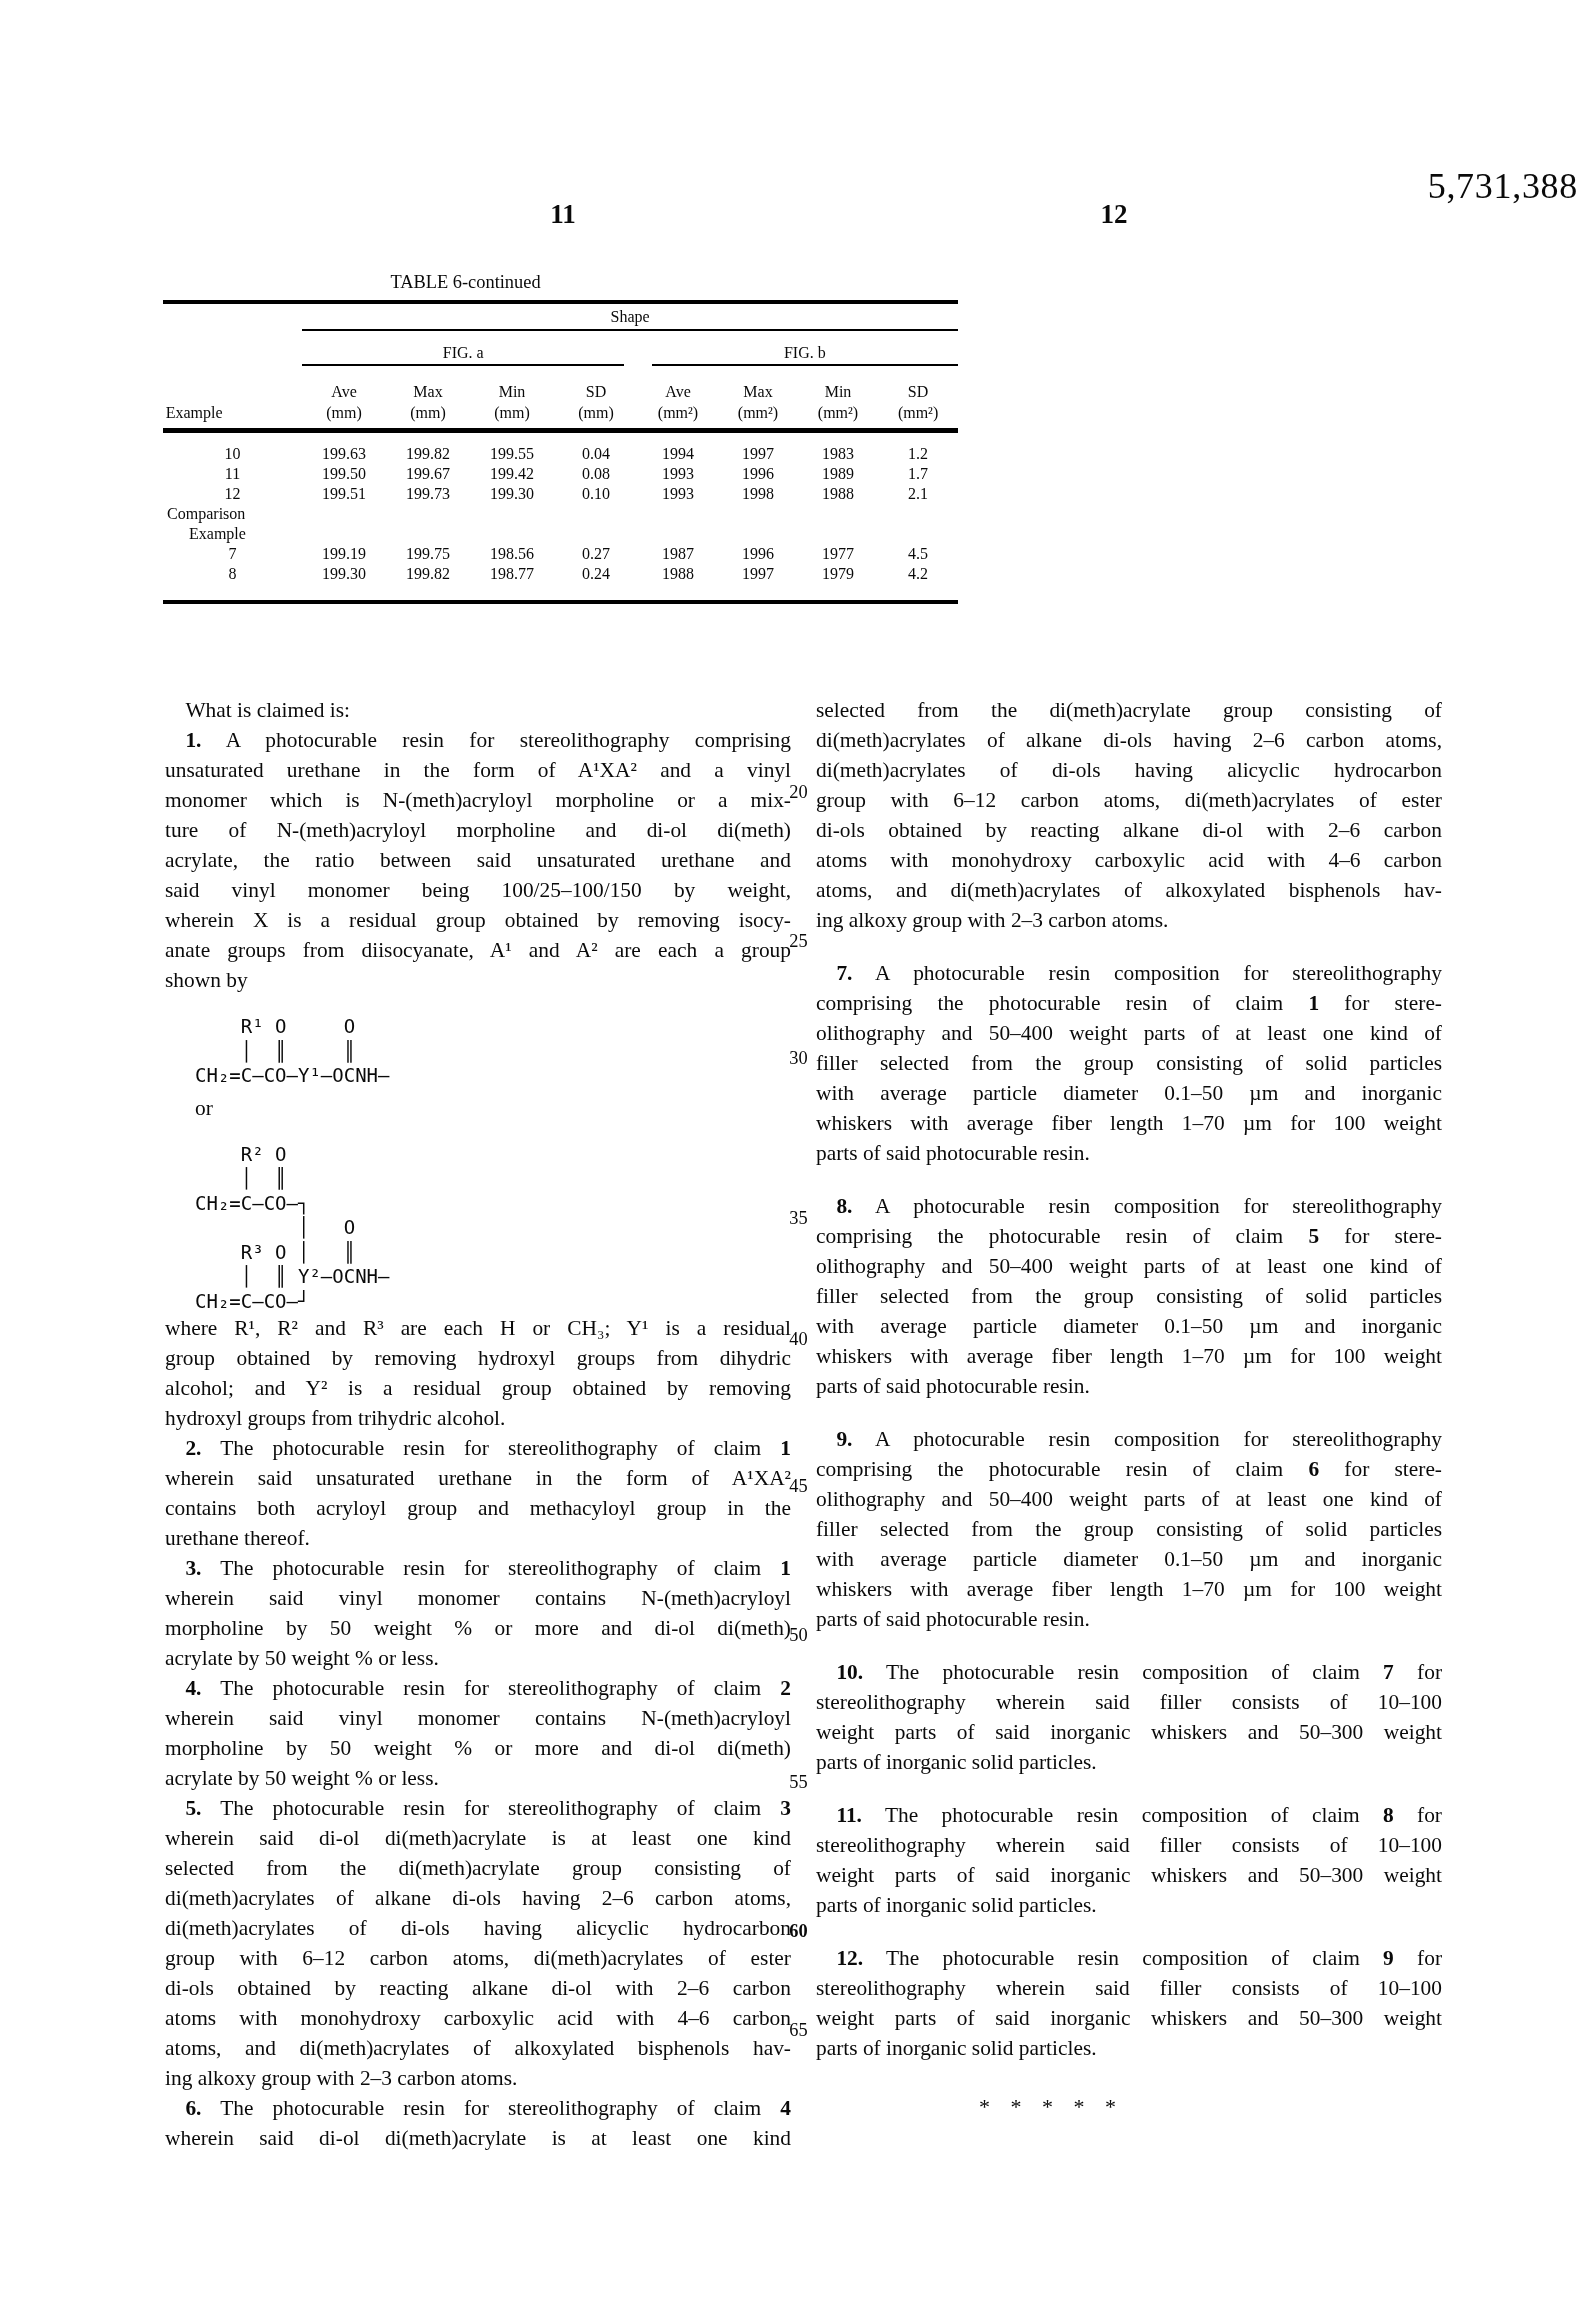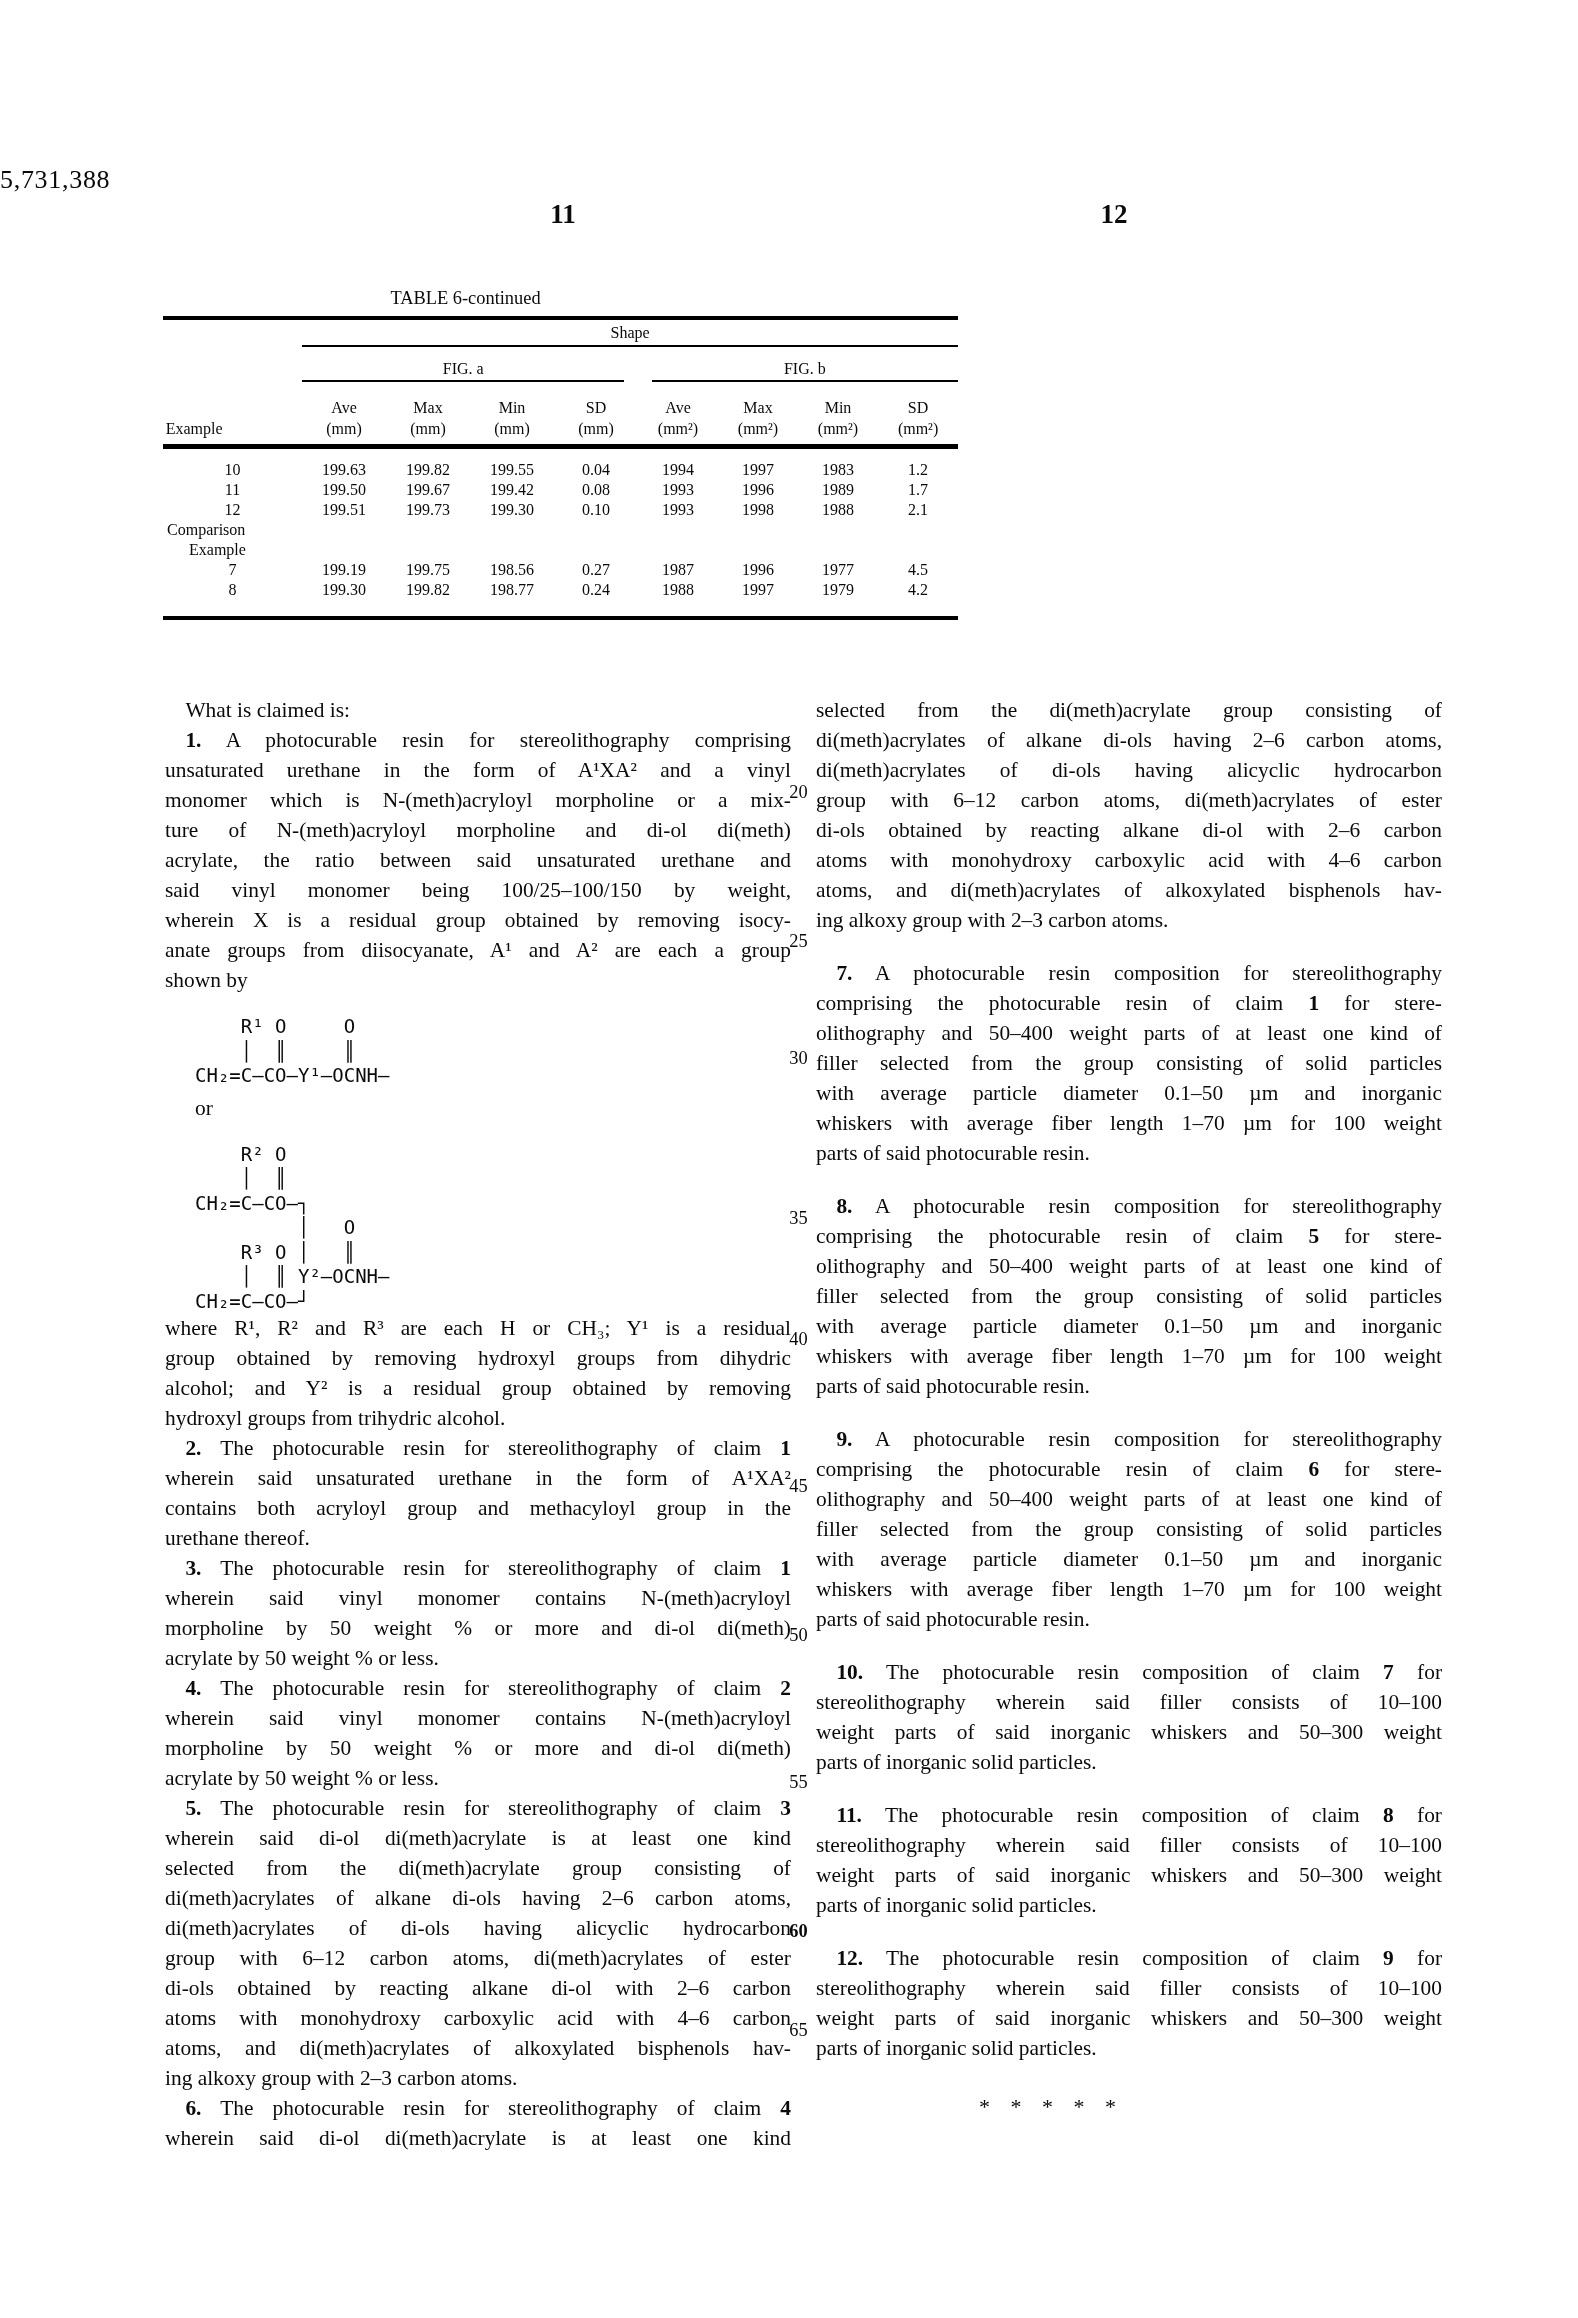--- a/index.html
+++ b/index.html
@@ -4,27 +4,27 @@
 <style>
   html,body { margin:0; padding:0; background:#e8e8e8; }
   .page {
     position:relative; width:1578px; height:2319px; background:#ffffff;
     font-family:"Liberation Serif","DejaVu Serif",serif; color:#0a0a0a;
     overflow:hidden;
   }
   
   .patent-number {
     position:absolute; top:165px; left:0; width:1578px;
-    text-align:left; font-size:26px; letter-spacing:0.7px;
+    text-align:right; font-size:36px; letter-spacing:0.7px;
   }
   .pgnum { position:absolute; top:199px; font-size:27px; font-weight:bold; transform:translateX(-50%); }
   .pgnum.left  { left:563px; }
   .pgnum.right { left:1114px; }
   
-  .tablewrap { position:absolute; left:163px; top:272px; width:795px;margin-top:16px; }
+  .tablewrap { position:absolute; left:163px; top:272px; width:795px; }
   .tbl-title { width:calc(100% - 190px); text-align:center; font-size:18.4px; margin:0 0 6.8px 0; }
   table.tbl { border-collapse:collapse; table-layout:fixed; width:795px;
     border-top:4.8px solid #000; border-bottom:4.1px solid #000; font-size:16px; }
   table.tbl td { padding:0; }
   .shape-cell div { text-align:center; border-bottom:2px solid #000; padding:4.1px 0 2.7px 0; }
   .fig-cell div { text-align:center; border-bottom:2px solid #000; padding:13.6px 0 1.4px 0; }
   .fig-cell.figa div { margin-right:13.6px; }
   .fig-cell.figb div { margin-left:13.6px; }
   tr.colhead td { border-bottom:5.4px solid #000; vertical-align:bottom;
     text-align:center; padding:15px 0 5.4px 0; line-height:21px; }

